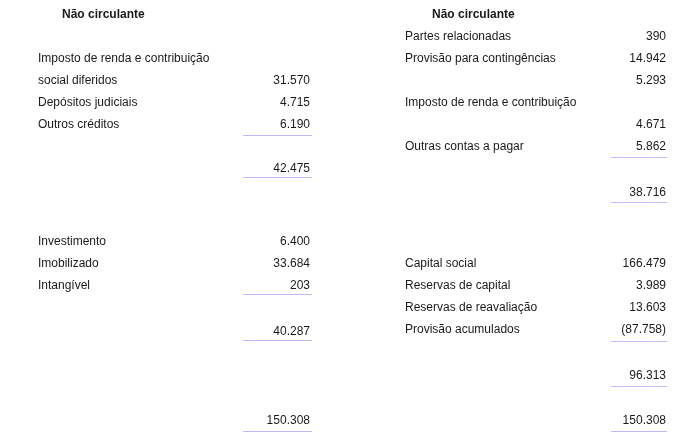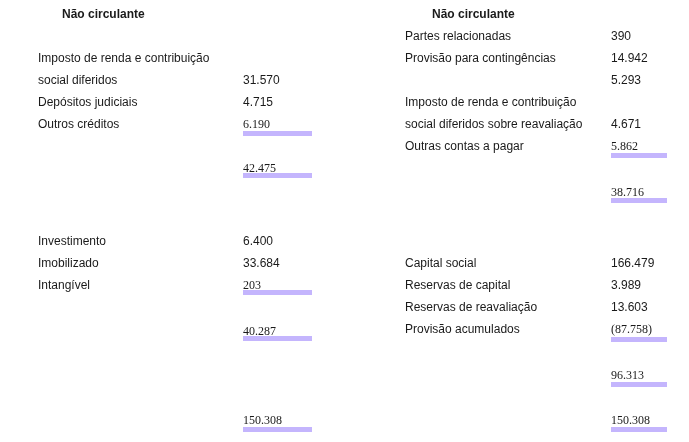--- a/index.html
+++ b/index.html
@@ -14,27 +14,28 @@
     overflow: hidden;
   }
   .t {
     position: absolute;
     white-space: nowrap;
     line-height: 14px;
   }
   .b { font-weight: bold; padding-left: 48px; }
   .val {
     position: absolute;
+    text-align: right;
     box-sizing: border-box;
     line-height: 14px;
     white-space: nowrap;
   }
   .vl { left: 243px; width: 69px; padding-right: 2px; }  
   .vr { left: 611px; width: 56px; padding-right: 1px; }  
-  .ul { border-bottom: 5px solid #c4b5fd; font-family: Liberation Serif, serif; }              
+  .ul { border-bottom: 1px solid #c4b5fd; }              
 </style>
 </head>
 <body>
 
 <div class="sheet">
 
   <span class="t b" style="left:14px; top:7px">Não circulante</span>
 
   <span class="t" style="left:38px; top:51px">Imposto de renda e contribuição</span>
 
@@ -67,21 +68,20 @@
   <span class="t" style="left:405px; top:29px">Partes relacionadas</span>
   <span class="val vr" style="top:29px">390</span>
 
   <span class="t" style="left:405px; top:51px">Provisão para contingências</span>
   <span class="val vr" style="top:51px">14.942</span>
 
   <span class="val vr" style="top:73px">5.293</span>
 
   <span class="t" style="left:405px; top:95px">Imposto de renda e contribuição</span>
 
-  <span class="t" style="left:405px; top:117px">social diferidos sobre reavaliação</span>
   <span class="val vr" style="top:117px">4.671</span>
 
   <span class="t" style="left:405px; top:139px">Outras contas a pagar</span>
   <span class="val vr ul" style="top:139px; height:19px">5.862</span>
 
   <span class="val vr ul" style="top:185px; height:18px">38.716</span>
 
 
   <span class="t" style="left:405px; top:256px">Capital social</span>
   <span class="val vr" style="top:256px">166.479</span>

